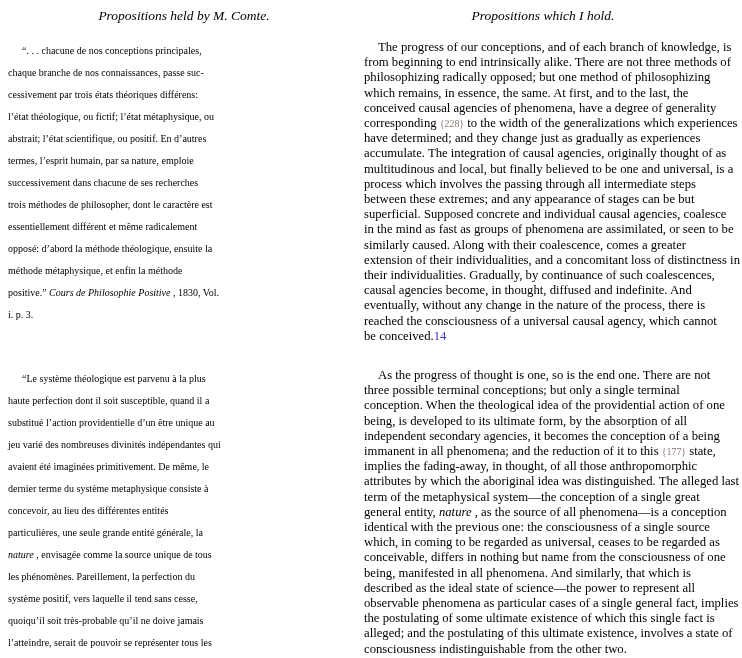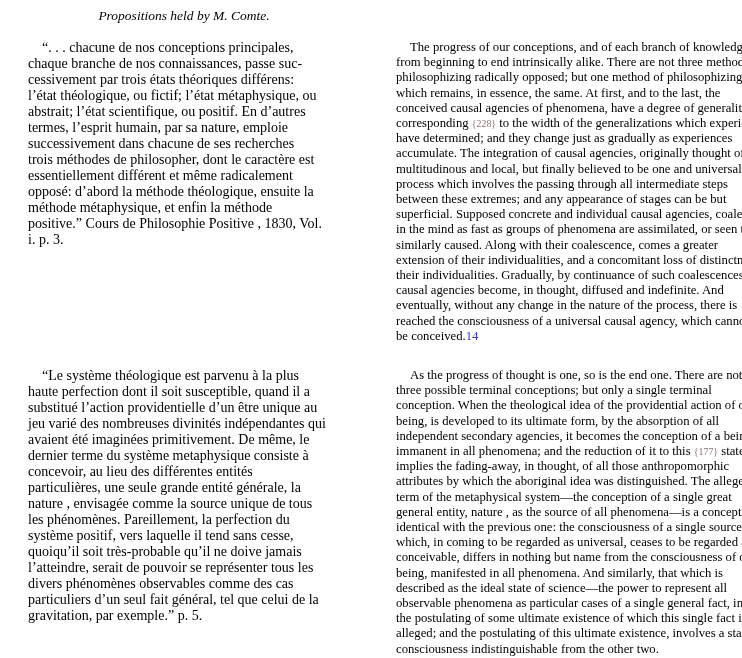--- a/index.html
+++ b/index.html
@@ -11,60 +11,61 @@
     overflow: hidden;
   }
   .page {
     box-sizing: border-box;
     width: 742px;
     height: 498px;
     padding: 8px 0 0 8px;
     display: grid;
     grid-template-columns: 352px 358px;
     grid-template-rows: 32px 328px auto;
-    column-gap: 36px;
+    column-gap: 4px;
     font-family: "Liberation Serif", "DejaVu Serif", serif;
     color: #000000;
   }
   .col-header {
     font-style: italic;
     font-size: 13.5px;
     text-align: center;
     line-height: 16px;
     white-space: pre;
   }
   .para {
     white-space: pre;
     text-indent: 14px;
     overflow: visible;
   }
-  .para.left  { font-size: 14px; line-height: 16px; margin-left: 20px; }
+  .para.left  { font-size: 10px; line-height: 22px; }
   .para.right { font-size: 12.7px; line-height: 15.2px; }
   .seg-normal { }
-  .seg-italic { }
+  .seg-italic { font-style: italic; }
   .seg-page-marker {
     color: var(--marker-color, #8d7373);
     font-size: 0.78em;
   }
   .seg-footnote-link {
     color: var(--link-color, #3b3bc8);
     cursor: pointer;
   }
   .hL { grid-column: 1; grid-row: 1; }
   .hR { grid-column: 2; grid-row: 1; }
   .p1L { grid-column: 1; grid-row: 2; }
   .p1R { grid-column: 2; grid-row: 2; }
   .p2L { grid-column: 1; grid-row: 3; }
   .p2R { grid-column: 2; grid-row: 3; }
 </style>
 </head>
 <body style="background: rgb(255, 255, 255); color: rgb(0, 0, 0);">
 
 <div class="page">
   <div class="col-header hL">Propositions held by M. Comte.</div>
+  <div class="col-header hR">Propositions which I hold.</div>
 
   <div class="para left p1L"><span class="seg-normal">“. . . chacune de nos conceptions principales,
 chaque branche de nos connaissances, passe suc-
 cessivement par trois états théoriques différens:
 l’état théologique, ou fictif; l’état métaphysique, ou
 abstrait; l’état scientifique, ou positif. En d’autres
 termes, l’esprit humain, par sa nature, emploie
 successivement dans chacune de ses recherches
 trois méthodes de philosopher, dont le caractère est
 essentiellement différent et même radicalement

